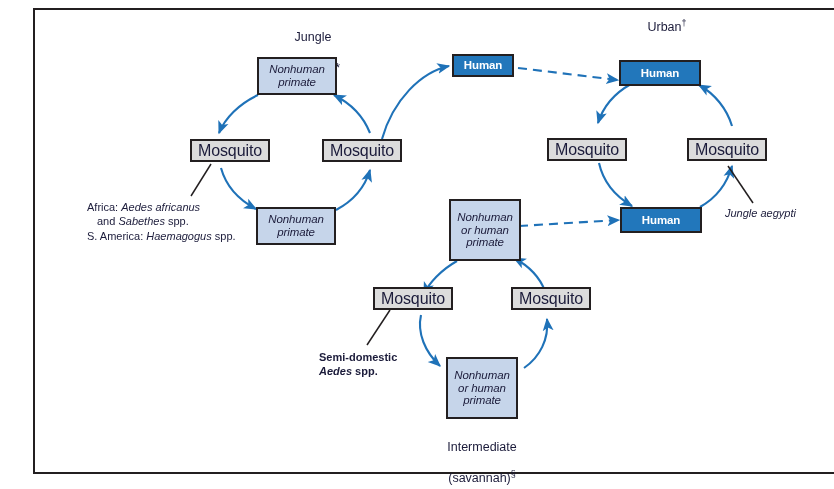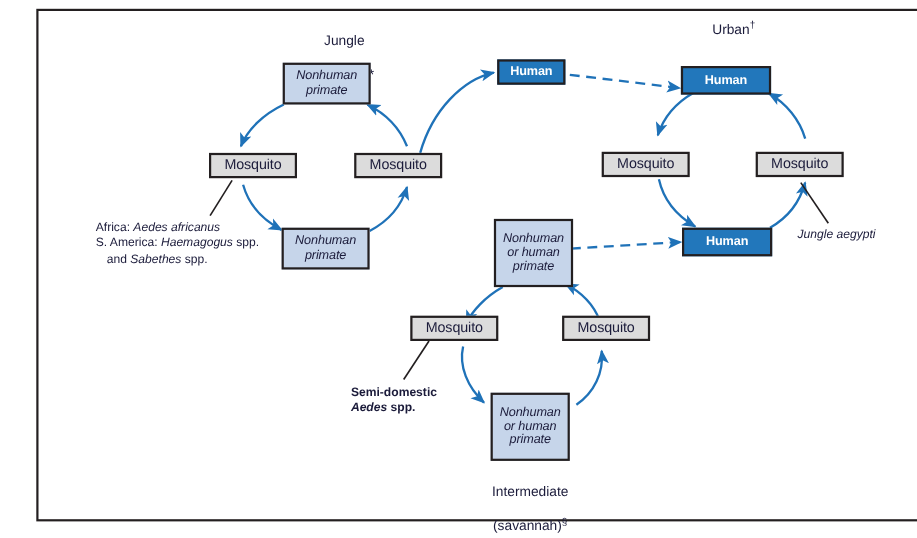--- a/index.html
+++ b/index.html
@@ -44,21 +44,21 @@
     justify-content: center;
     text-align: center;
     line-height: 1.12;
     color: #1b1b3a;
     font-size: 11.5px;
     letter-spacing: -0.1px;
     white-space: pre-line;
   }
   .node.mosquito {
     background: #dcdcdc;
-    font-size: 13px;
+    font-size: 16px;
     padding: 0 6px;
   }
   .node.primate {
     background: #c6d5ea;
     padding: 2px 5px;
     font-style: italic;
   }
   .node.human {
     background: #2277bb;
     color: #ffffff;
@@ -144,22 +144,22 @@
 
   <div class="node mosquito" style="left:165px; top:139px; width:80px; height:23px;">Mosquito</div>
 
   <div class="node mosquito" style="left:297px; top:139px; width:80px; height:23px;">Mosquito</div>
 
   <div class="node primate" style="left:231px; top:207px; width:80px; height:38px;">Nonhuman
 primate</div>
 
   <div class="annot" style="left:62px; top:200px; width:205px;">
     <div class="nowrap"><span>Africa: </span><i>Aedes africanus</i></div>
+    <div class="nowrap" style="padding-left:10px;"><span>and </span><i>Sabethes</i><span> spp.</span></div>
     <div class="nowrap"><span>S. America: </span><i>Haemagogus</i><span> spp.</span></div>
-    <div class="nowrap" style="padding-left:10px;"><span>and </span><i>Sabethes</i><span> spp.</span></div>
   </div>
 
   <div class="cycle-title" style="left:572px; top:4px; width:140px;">
     <span>Urban</span><sup>†</sup>
   </div>
 
   <div class="node human" style="left:427px; top:54px; width:62px; height:23px;">Human</div>
 
   <div class="node human" style="left:594px; top:60px; width:82px; height:26px;">Human</div>
 

